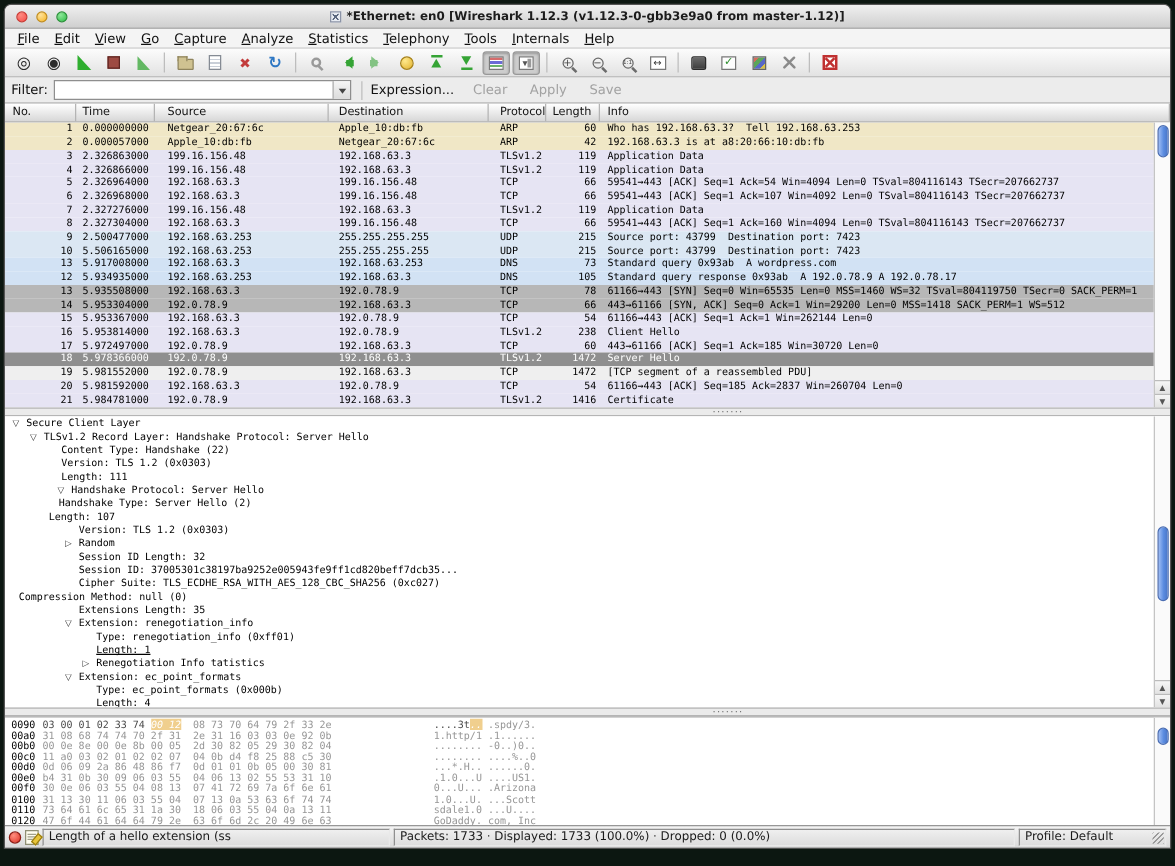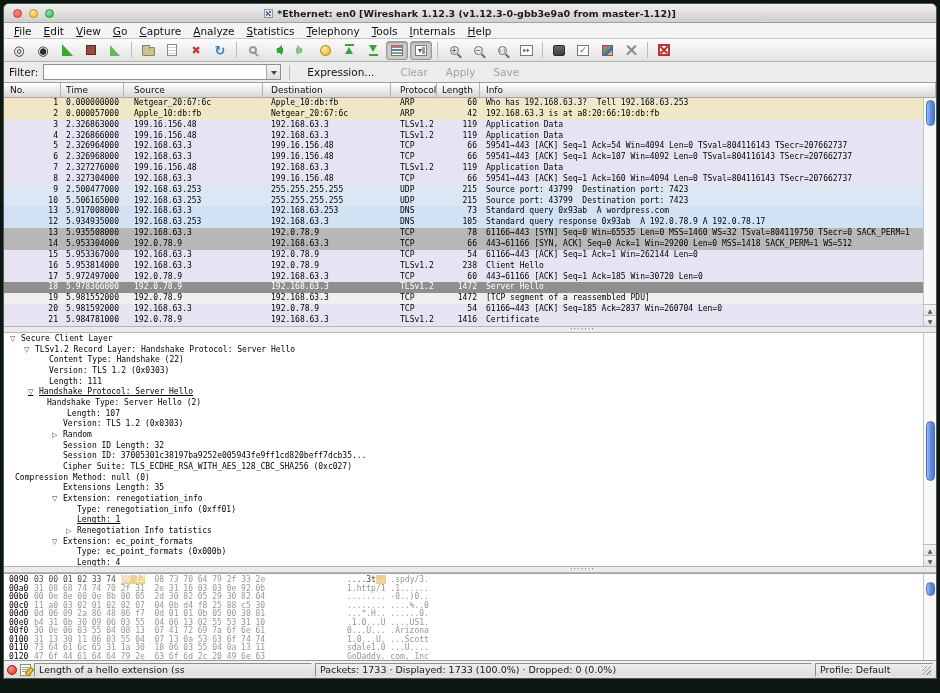--- a/index.html
+++ b/index.html
@@ -93,21 +93,21 @@
   
   .filterbar { height:21px; flex:none; background:#ececec; border-bottom:1px solid #9e9e9e;
                display:flex; align-items:center; padding:0 5px; font-size:10.5px; color:#111; }
   .filter-label { margin-right:5px; }
   .combo { width:238px; height:16px; background:#fff; border:1px solid #8e8e8e; display:flex; }
   .combo input { flex:1; border:none; outline:none; font-size:10px; padding:0 3px;
                  font-family:"DejaVu Sans Mono", monospace; background:transparent; }
   .combo-arrow { width:14px; background:linear-gradient(#f5f5f5,#dcdcdc); border-left:1px solid #a8a8a8;
                  display:flex; align-items:center; justify-content:center; }
   .combo-arrow::before{content:""; border:3.5px solid transparent; border-top:4.5px solid #444; margin-top:4px;}
-  .expr-btn { margin-left:8px; padding:0 17px; border-left:1px solid #bdbdbd; height:15px;
+  .expr-btn { margin-left:8px; padding:0 6px; border-left:1px solid #bdbdbd; height:15px;
               display:flex; align-items:center; color:#111; }
   .dim-btn { color:#a2a2a2; padding:0 9px; }
 
   
   .packet-list { height:243px; flex:none; position:relative; background:#fff; }
   .list-header { height:15px; display:flex; background:linear-gradient(#ffffff,#d7d7d7);
                  border-bottom:1px solid #a9a9a9; font-size:9px; color:#111; }
   .hcell { border-right:1px solid #b4b4b4; padding-left:5px; display:flex; align-items:center;
            white-space:nowrap; overflow:hidden; flex:none; }
   .list-rows { height:228px; overflow:hidden; width:921px; }
@@ -360,23 +360,23 @@
       <span class="grip-dots">·······</span>
     </div>
 
     <div class="details">
       <div class="detail-lines">
           <div class="dline" style="padding-left: 6px;"><span class="exp exp-open"></span><span class="dtext">Secure Client Layer</span></div>
           <div class="dline" style="padding-left: 20px;"><span class="exp exp-open"></span><span class="dtext">TLSv1.2 Record Layer: Handshake Protocol: Server Hello</span></div>
           <div class="dline" style="padding-left: 34px;"><span class="exp "></span><span class="dtext">Content Type: Handshake (22)</span></div>
           <div class="dline" style="padding-left: 34px;"><span class="exp "></span><span class="dtext">Version: TLS 1.2 (0x0303)</span></div>
           <div class="dline" style="padding-left: 34px;"><span class="exp "></span><span class="dtext">Length: 111</span></div>
-          <div class="dline" style="padding-left: 24px; text-decoration: underline;"><span class="exp exp-open"></span><span class="dtext">Handshake Protocol: Server Hello</span></div>
+          <div class="dline" style="padding-left: 42px;"><span class="exp exp-open"></span><span class="dtext">Handshake Protocol: Server Hello</span></div>
           <div class="dline" style="padding-left: 32px;"><span class="exp "></span><span class="dtext">Handshake Type: Server Hello (2)</span></div>
-          <div class="dline" style="padding-left: 52px; text-align: right;"><span class="exp "></span><span class="dtext">Length: 107</span></div>
+          <div class="dline" style="padding-left: 24px; text-align: right;"><span class="exp "></span><span class="dtext">Length: 107</span></div>
           <div class="dline" style="padding-left: 48px;"><span class="exp "></span><span class="dtext">Version: TLS 1.2 (0x0303)</span></div>
           <div class="dline" style="padding-left: 48px;"><span class="exp exp-closed"></span><span class="dtext">Random</span></div>
           <div class="dline" style="padding-left: 48px;"><span class="exp "></span><span class="dtext">Session ID Length: 32</span></div>
           <div class="dline" style="padding-left: 48px;"><span class="exp "></span><span class="dtext">Session ID: 37005301c38197ba9252e005943fe9ff1cd820beff7dcb35...</span></div>
           <div class="dline" style="padding-left: 48px; text-align: right;"><span class="exp "></span><span class="dtext">Cipher Suite: TLS_ECDHE_RSA_WITH_AES_128_CBC_SHA256 (0xc027)</span></div>
           <div class="dline" style=""><span class="exp "></span><span class="dtext">Compression Method: null (0)</span></div>
           <div class="dline" style="padding-left: 48px;"><span class="exp "></span><span class="dtext">Extensions Length: 35</span></div>
           <div class="dline" style="padding-left: 48px;"><span class="exp exp-open"></span><span class="dtext">Extension: renegotiation_info</span></div>
           <div class="dline" style="padding-left: 62px;"><span class="exp "></span><span class="dtext">Type: renegotiation_info (0xff01)</span></div>
           <div class="dline" style="padding-left: 62px; text-decoration: underline;"><span class="exp "></span><span class="dtext">Length: 1</span></div>

